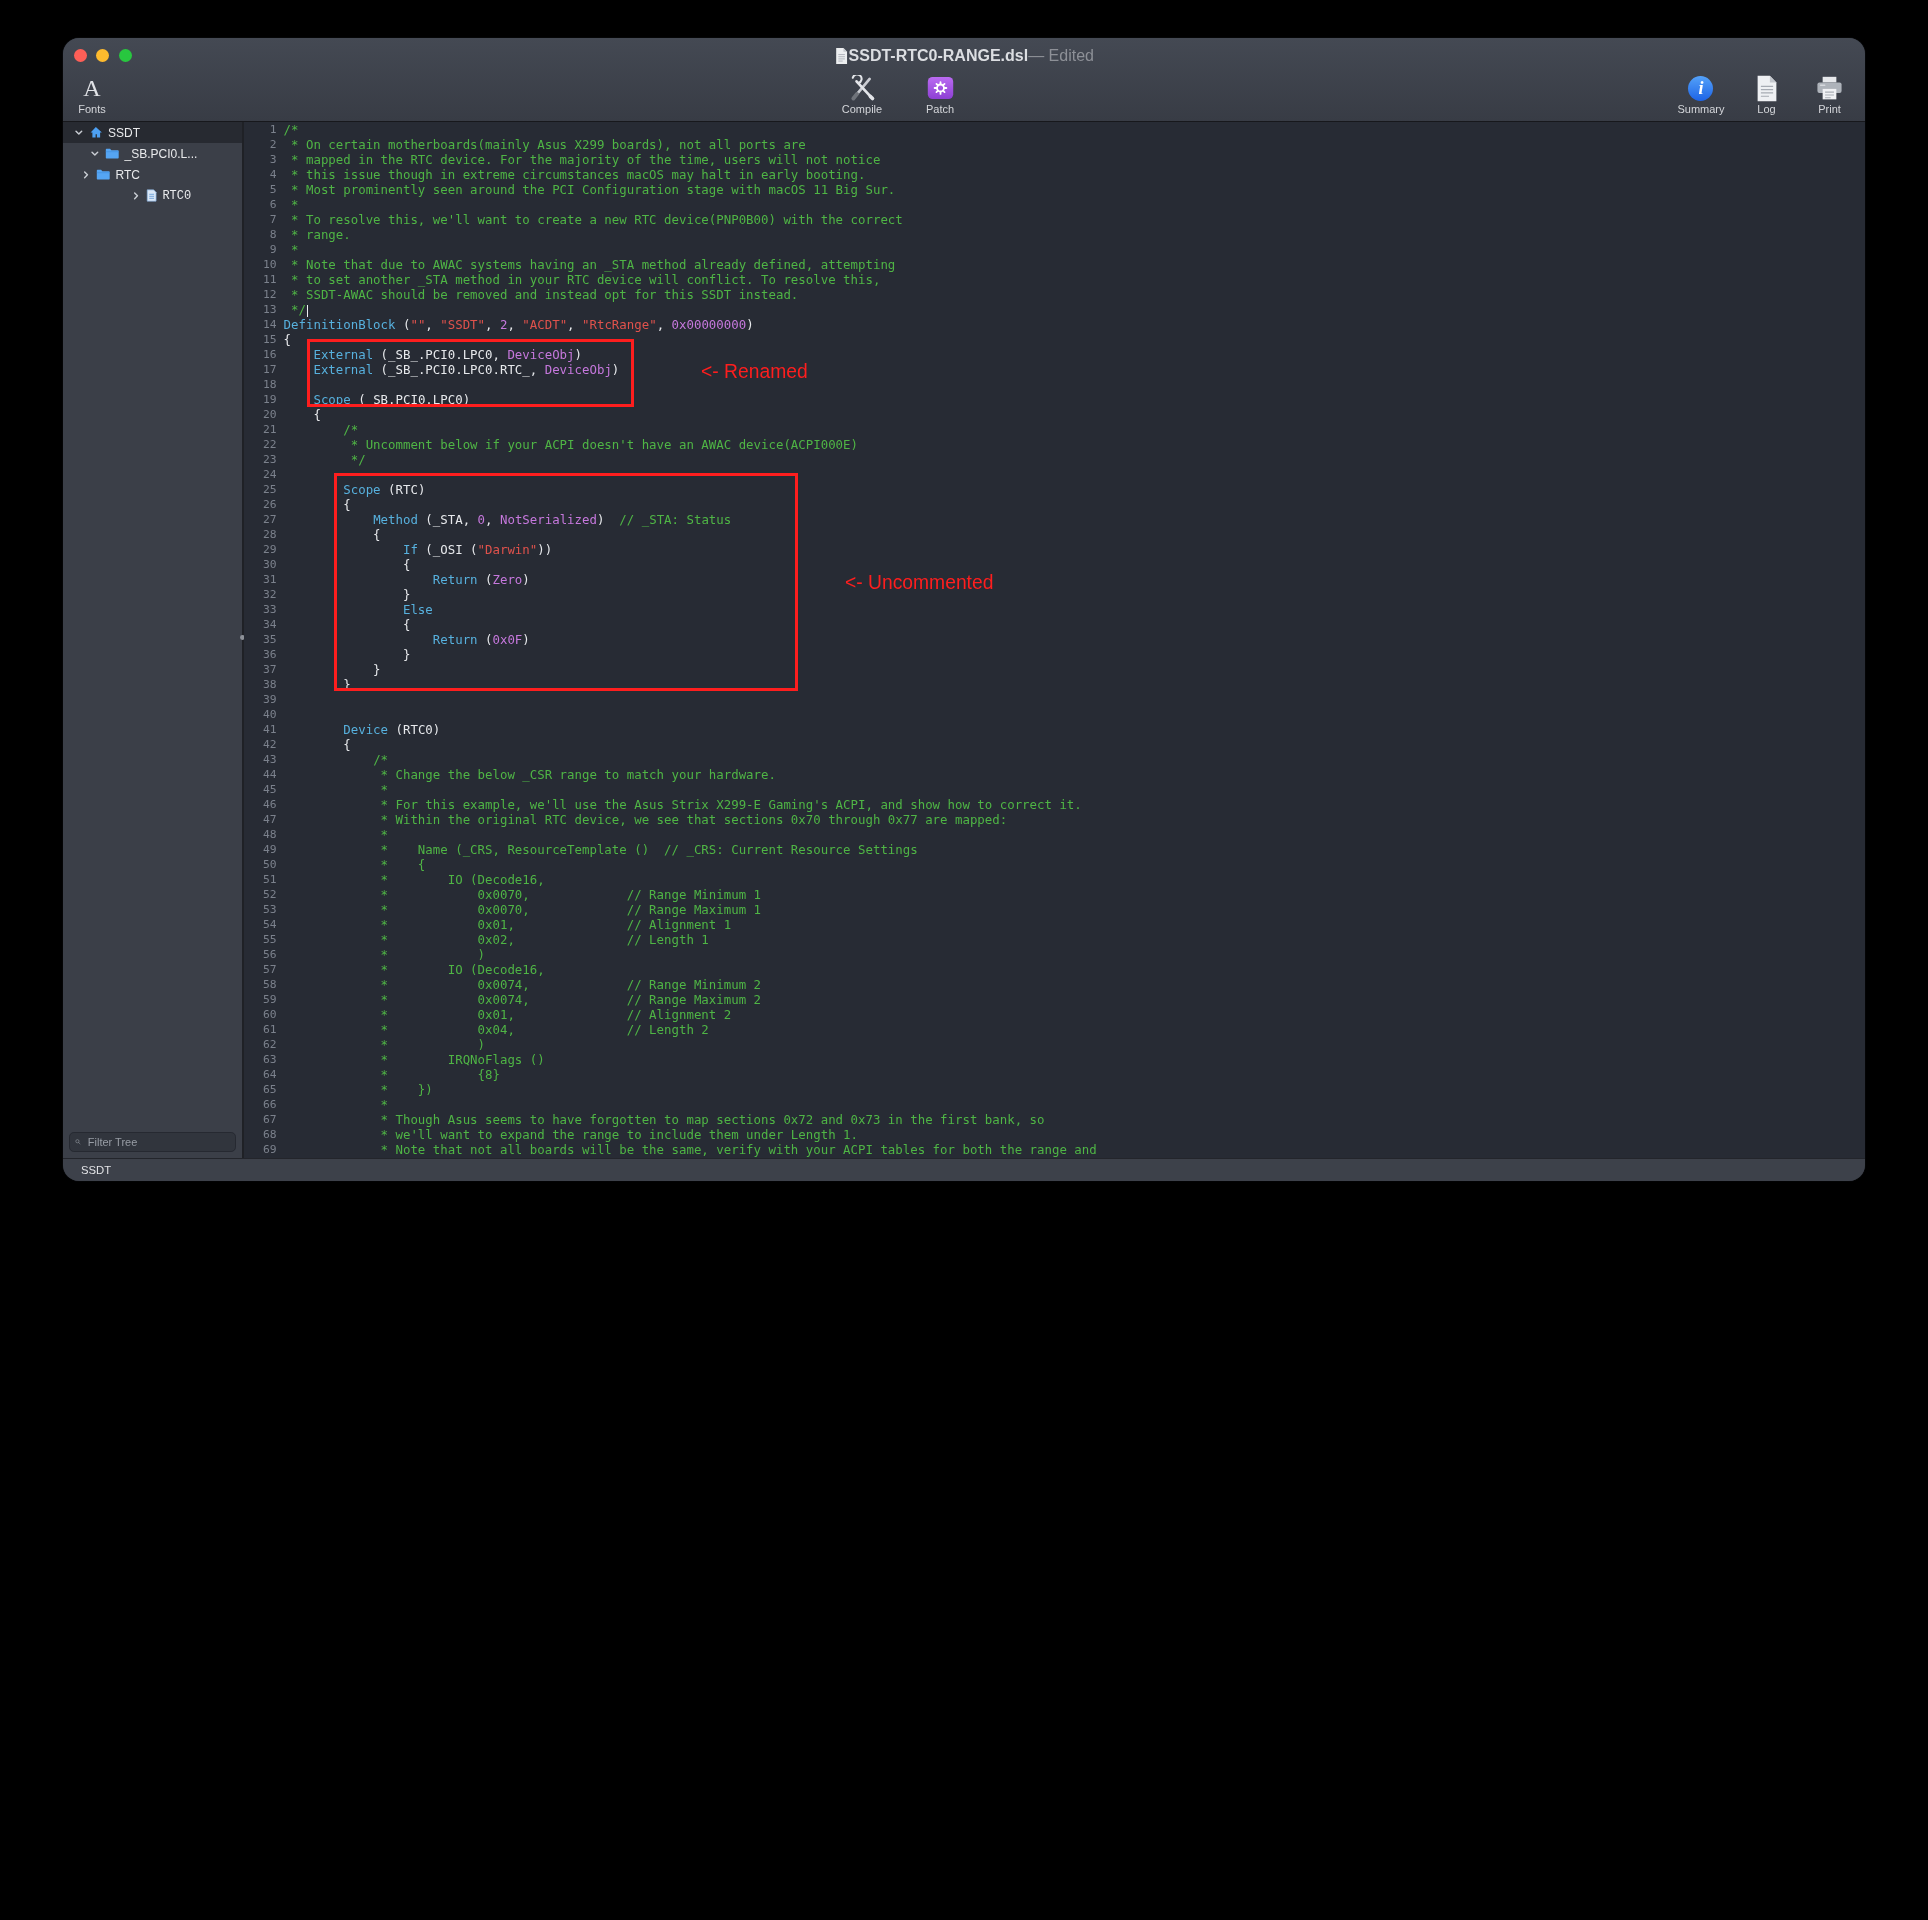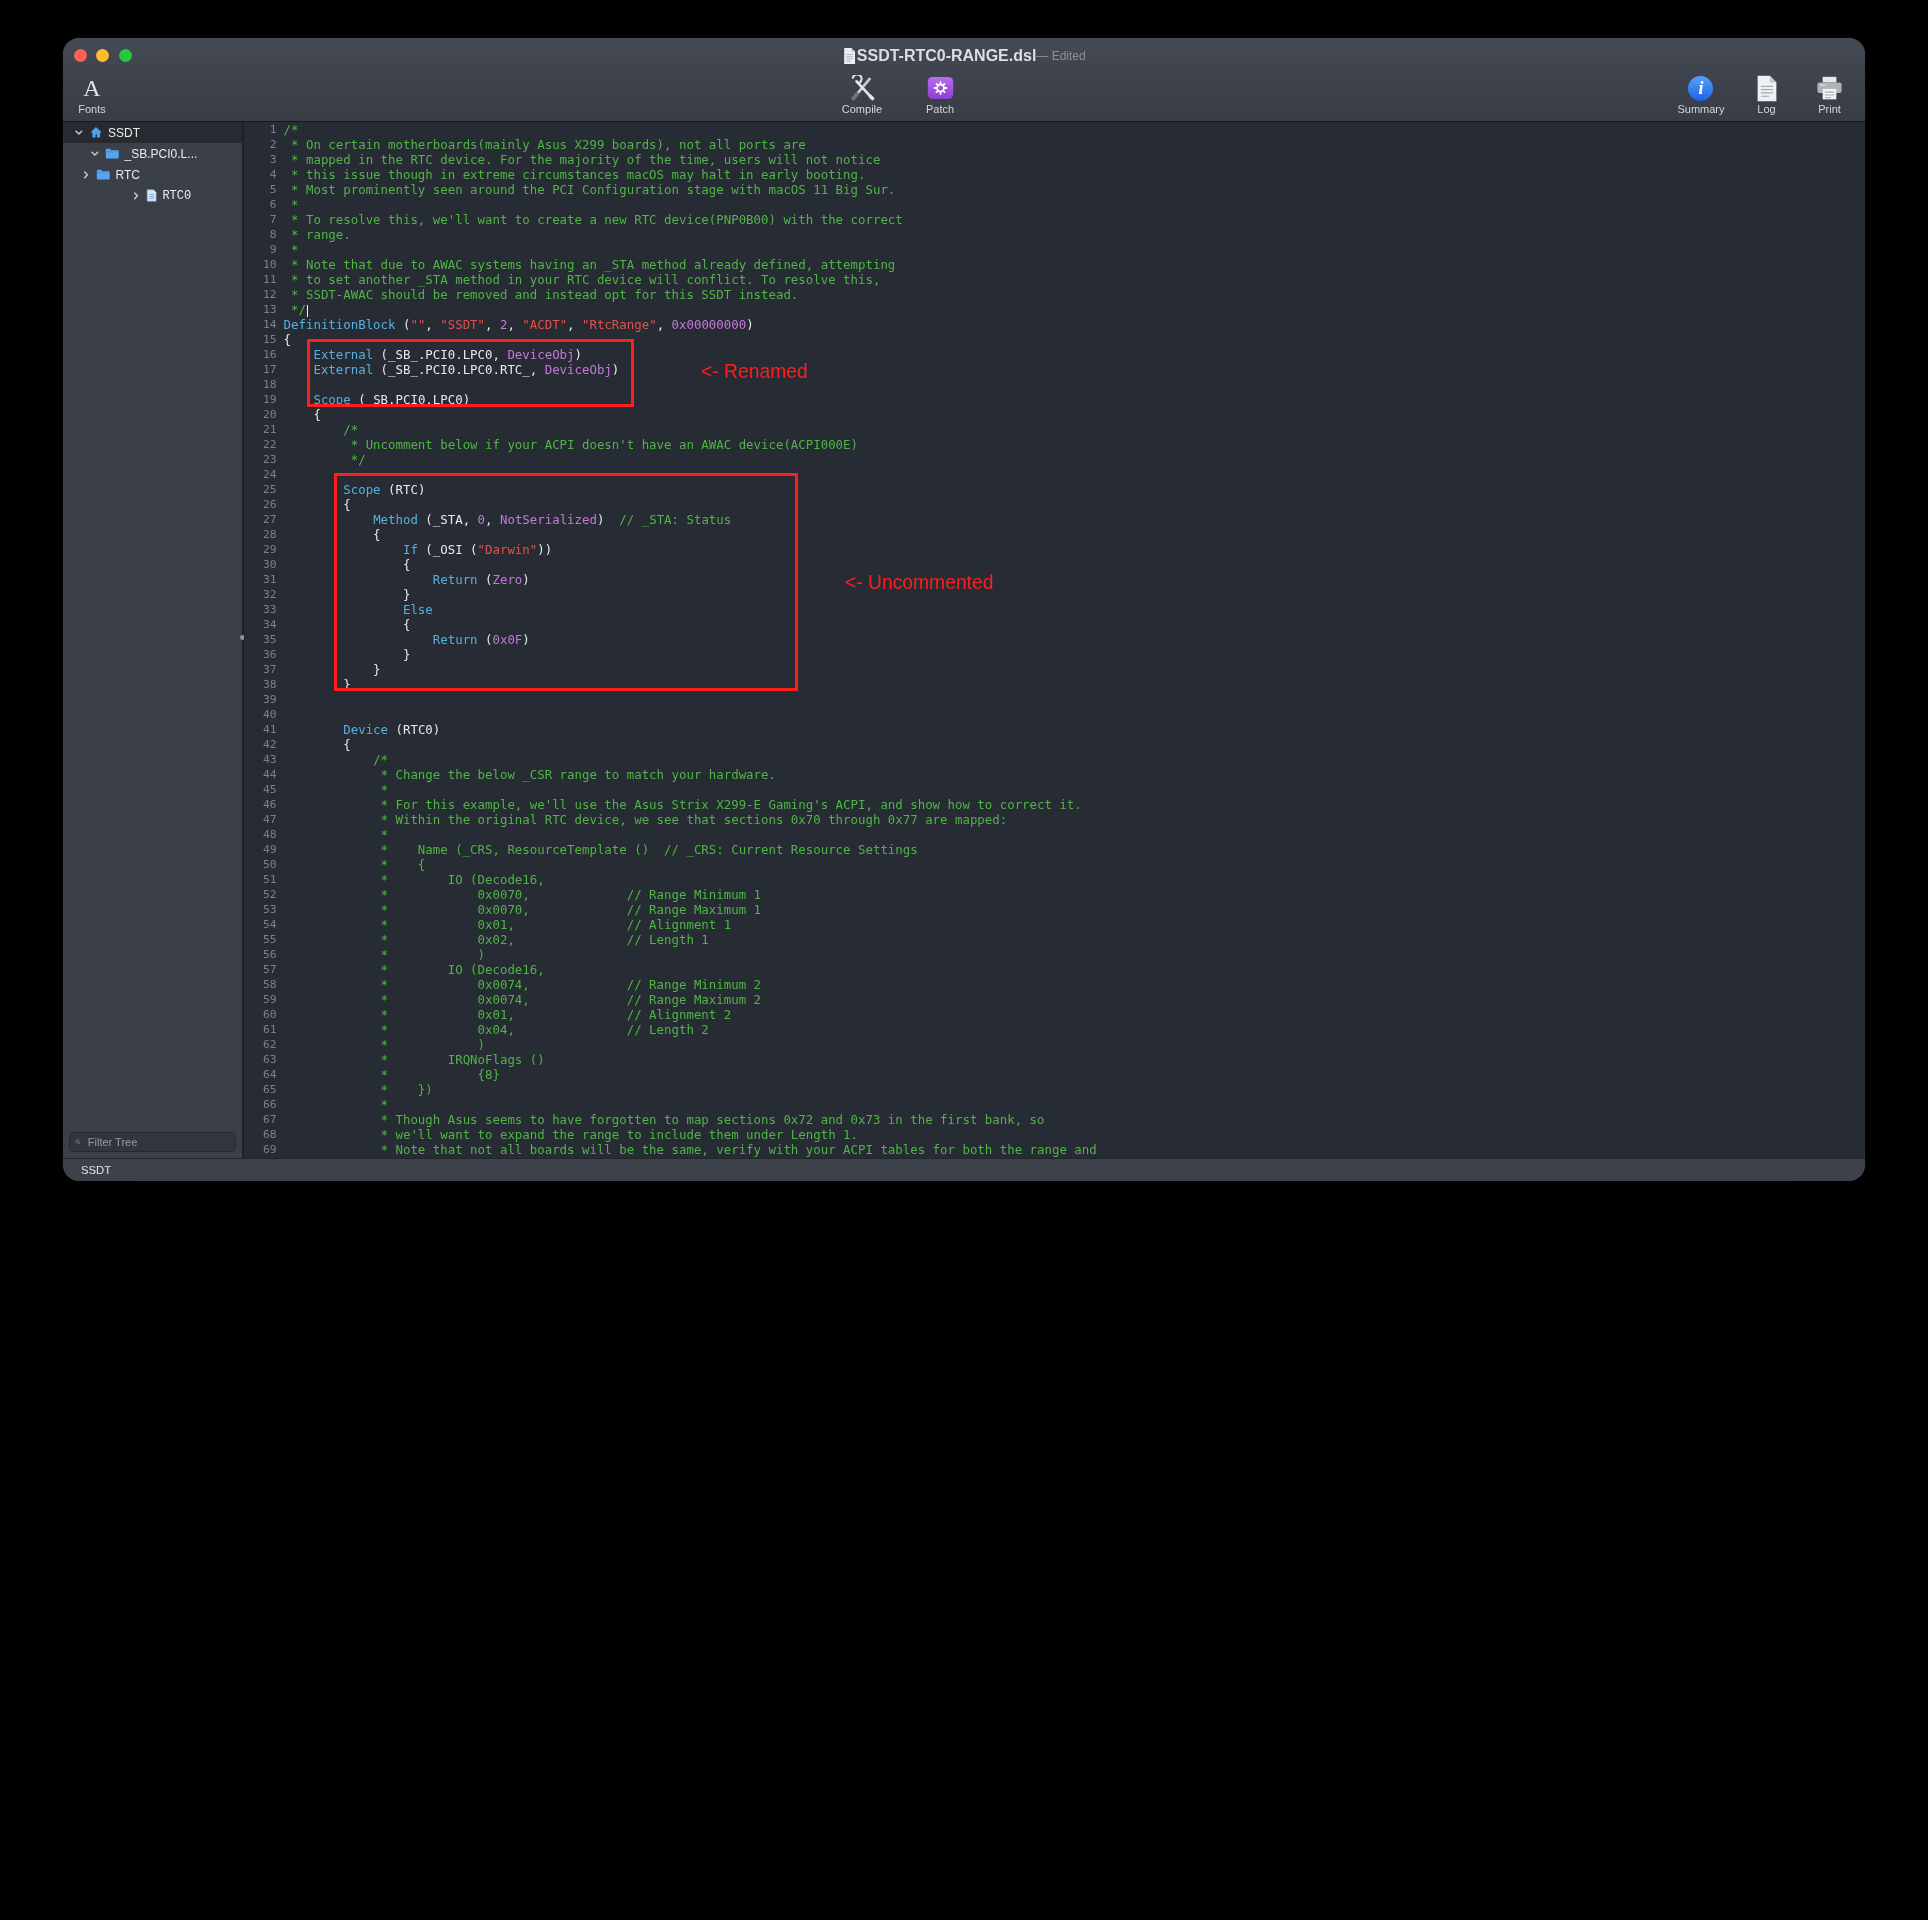--- a/index.html
+++ b/index.html
@@ -21,21 +21,21 @@
 
   
   .chrome{ flex:none; height:84px; background:linear-gradient(#444953,#383c45);
            border-bottom:0.8px solid #17181c; position:relative; }
   .titlebar{ height:35px; display:flex; align-items:center; justify-content:center; position:relative; }
   .traffic{ position:absolute; left:10.5px; top:0; height:35px; display:flex; align-items:center; gap:9.7px; }
   .tl{ width:13px; height:13px; border-radius:50%; display:inline-block; }
   .tl.red{ background:#fe5f57; } .tl.yellow{ background:#febb2e; } .tl.green{ background:#28c73f; }
   .title-group{ display:flex; align-items:center; gap:0; }
   .title{ font-size:16px; font-weight:bold; color:#dcdee2; }
-  .edited{ font-size:12px; color:#8d9097; }
+  .edited{ font-size:16px; color:#8d9097; }
 
   .toolbar{ position:relative; height:48px; }
   .tb-item{ display:flex; flex-direction:column; align-items:center; gap:1.6px;
             color:#d4d6da; font-size:11px; min-width:42px; cursor:default; }
   .tb-icon{ height:27px; display:flex; align-items:center; justify-content:center; }
   .tb-left{ position:absolute; left:8px; top:1.6px; }
   .tb-center{ position:absolute; left:778px; top:1.6px; display:flex; gap:36px; }
   .tb-right{ position:absolute; right:14.5px; top:1.6px; display:flex; gap:21px; }
   .fonts-glyph{ font-family:"Liberation Serif", serif; font-size:24px; color:#e0e2e6; line-height:1; }
   .info-circle{ width:25px; height:25px; border-radius:50%;

